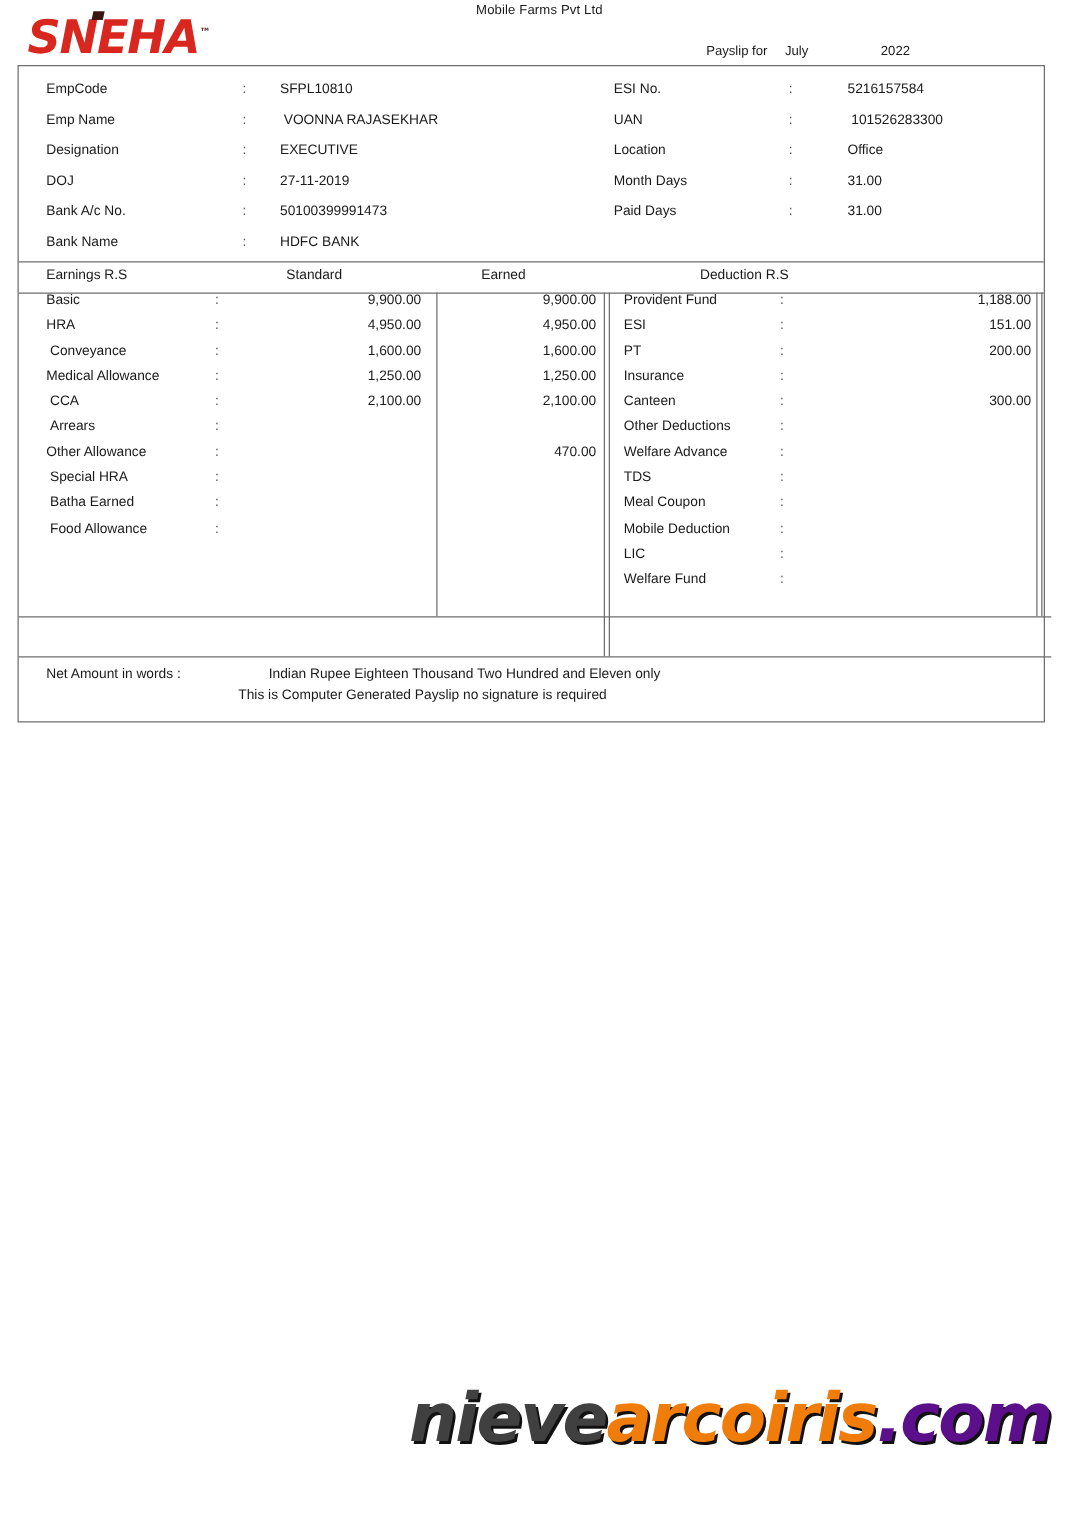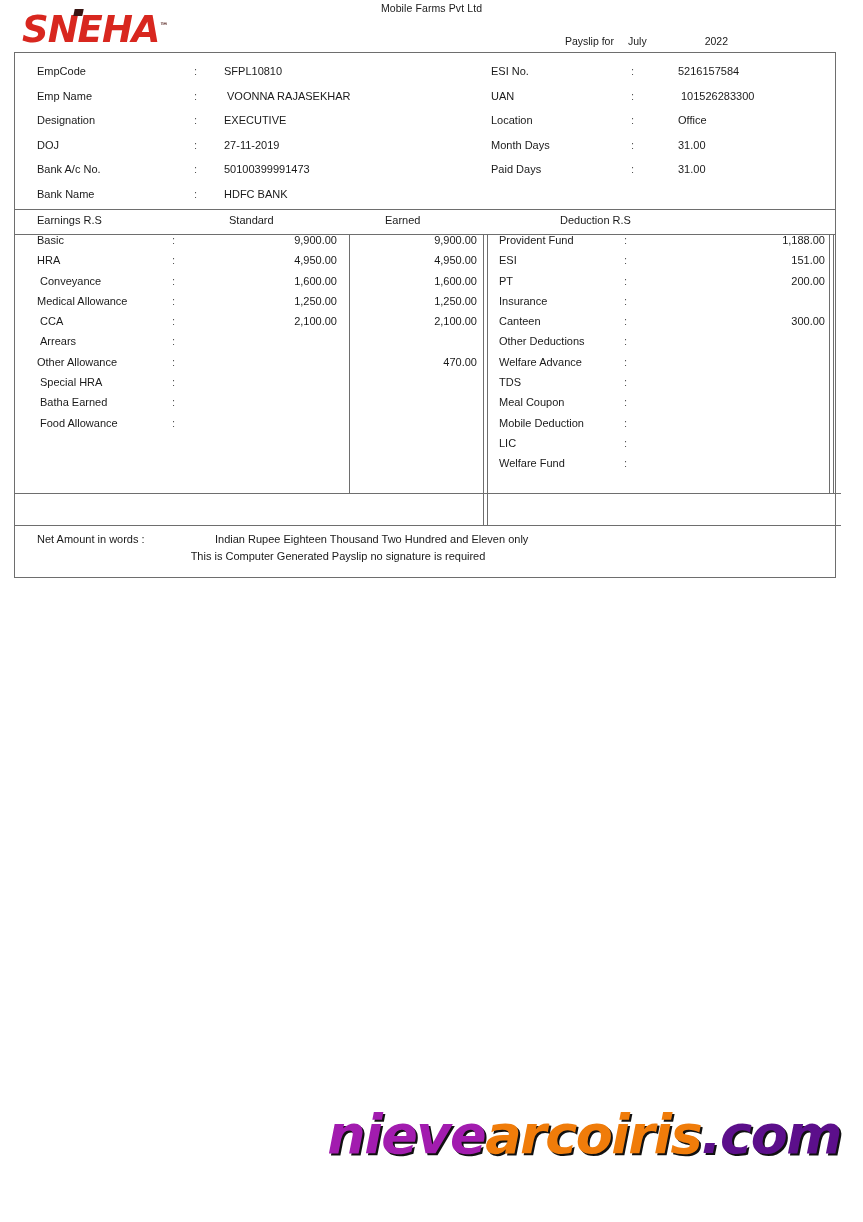--- a/index.html
+++ b/index.html
@@ -252,21 +252,21 @@
     padding-right: 22px;
     box-sizing: border-box;
     font-family: "DejaVu Sans", sans-serif;
     font-weight: bold;
     font-style: italic;
     font-size: 54px;
     letter-spacing: -1.5px;
     line-height: 1;
     white-space: nowrap;
   }
-  .wm-a { color: #a21caf; text-shadow: 2px 2px 0 #111; }
+  .wm-a { color: #404040; text-shadow: 2px 2px 0 #111; }
   .wm-b { color: #f07c0a; text-shadow: 2px 2px 0 #111; }
   .wm-c { color: #5c0f8b; text-shadow: 2px 2px 0 #111; }
 </style>
 </head>
 <body>
 
 <div class="header">
   <div class="company-name">Mobile Farms Pvt Ltd</div>
 
   <div class="logo"><span>SNEHA</span><span class="tm">™</span></div>

